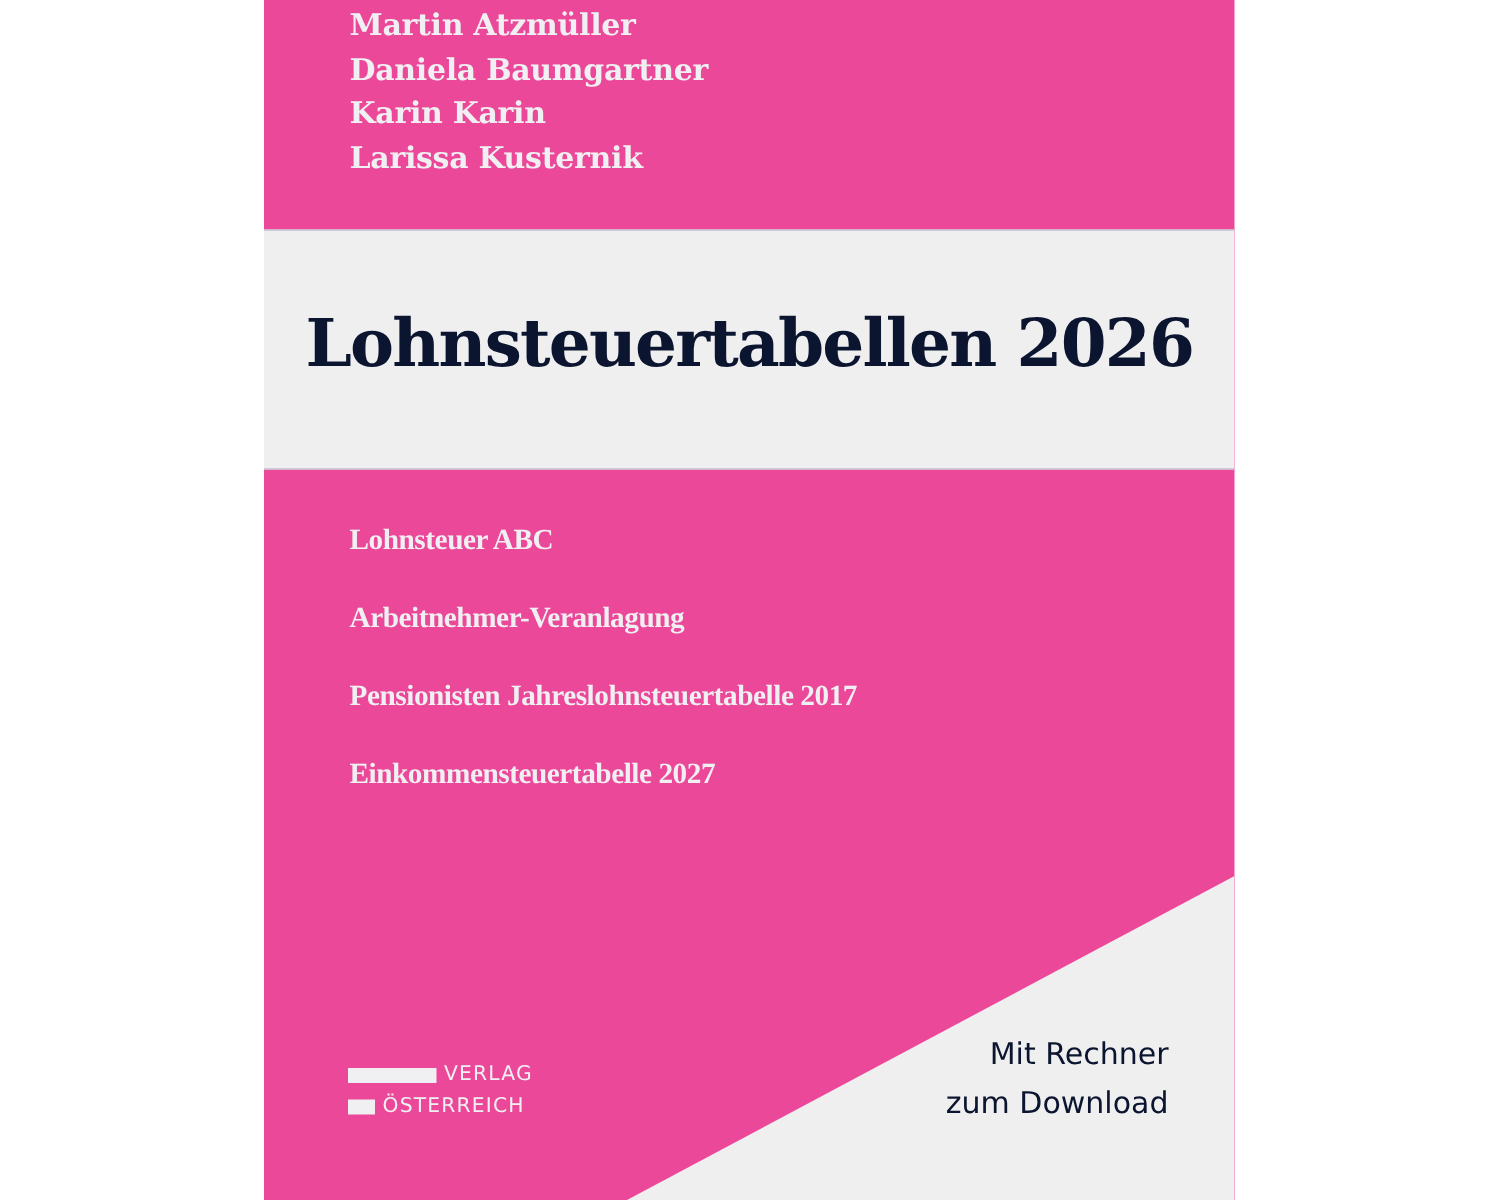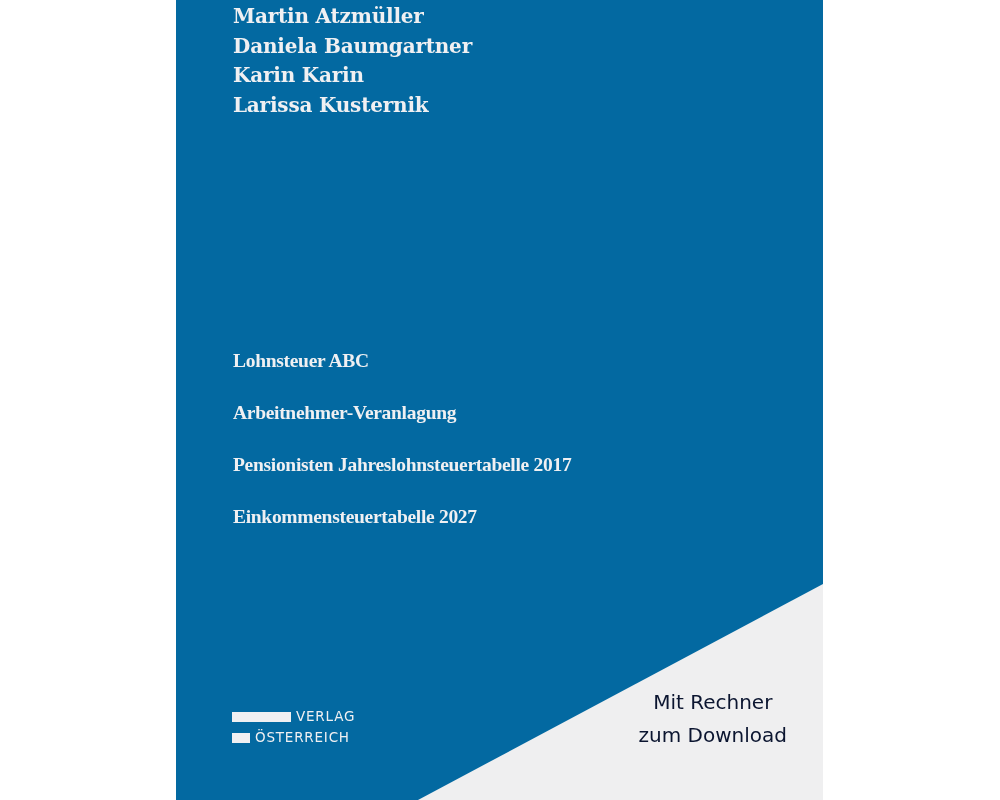--- a/index.html
+++ b/index.html
@@ -2,21 +2,21 @@
 <html><head>
   <meta charset="utf-8">
   <style>
     html, body { margin: 0; padding: 0; }
     body {
       width: 1000px; height: 800px; background: #ffffff;
       position: relative; overflow: hidden;
     }
     .cover {
       position: absolute; left: 176px; top: 0; width: 647px; height: 800px;
-      background: #0369a1; overflow: hidden;
+      background: #ec4899; overflow: hidden;
     }
     .authors {
       position: absolute; left: 57px; top: 2px;
       font-family: "DejaVu Serif", "Liberation Serif", serif;
       font-weight: bold; color: #f0f0f2; font-size: 20px; line-height: 29.5px;
       letter-spacing: -0.2px;
     }
     .authors div { white-space: nowrap; }
     .title-band {
       position: absolute; left: 0; top: 153px; width: 647px; height: 160px;
@@ -42,36 +42,39 @@
     }
     .logo .bar1 { position: absolute; left: 0; top: 5px; width: 59px; height: 10px; background: #f0f0f2; }
     .logo .bar2 { position: absolute; left: 0; top: 26px; width: 18px; height: 10px; background: #f0f0f2; }
     .logo .t1, .logo .t2 {
       position: absolute; font-family: "DejaVu Sans", "Liberation Sans", sans-serif;
       color: #f0f0f2; font-size: 13.5px; letter-spacing: 0.8px; line-height: 16px; white-space: nowrap;
     }
     .logo .t1 { left: 64px; top: 1px; }
     .logo .t2 { left: 23px; top: 22px; }
     .promo {
-      position: absolute; right: 36px; top: 686px; text-align: center;
+      position: absolute; right: 44px; top: 686px; text-align: right;
       font-family: "DejaVu Sans", "Liberation Sans", sans-serif;
       color: #0b1530; font-size: 20px; line-height: 33px; white-space: nowrap;
     }
   </style>
 </head>
 <body>
 
 <div class="cover">
   <div class="authors">
     <div>Martin Atzmüller</div>
     <div>Daniela Baumgartner</div>
     <div>Karin Karin</div>
     <div>Larissa Kusternik</div>
   </div>
 
+  <div class="title-band">
+    <div class="title">Lohnsteuertabellen 2026</div>
+  </div>
 
   <div class="contents">
     <div class="item">
       <div>Lohnsteuer ABC</div>
     </div>
     <div class="item">
       <div>Arbeitnehmer-Veranlagung</div>
     </div>
     <div class="item">
       <div>Pensionisten Jahreslohnsteuertabelle 2017</div>

